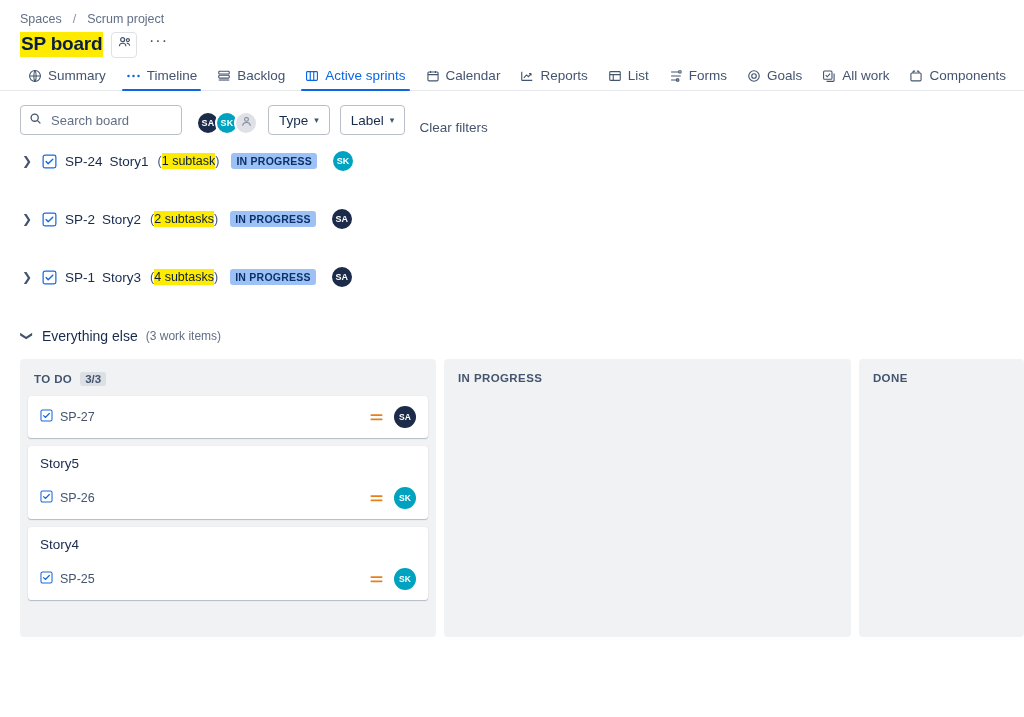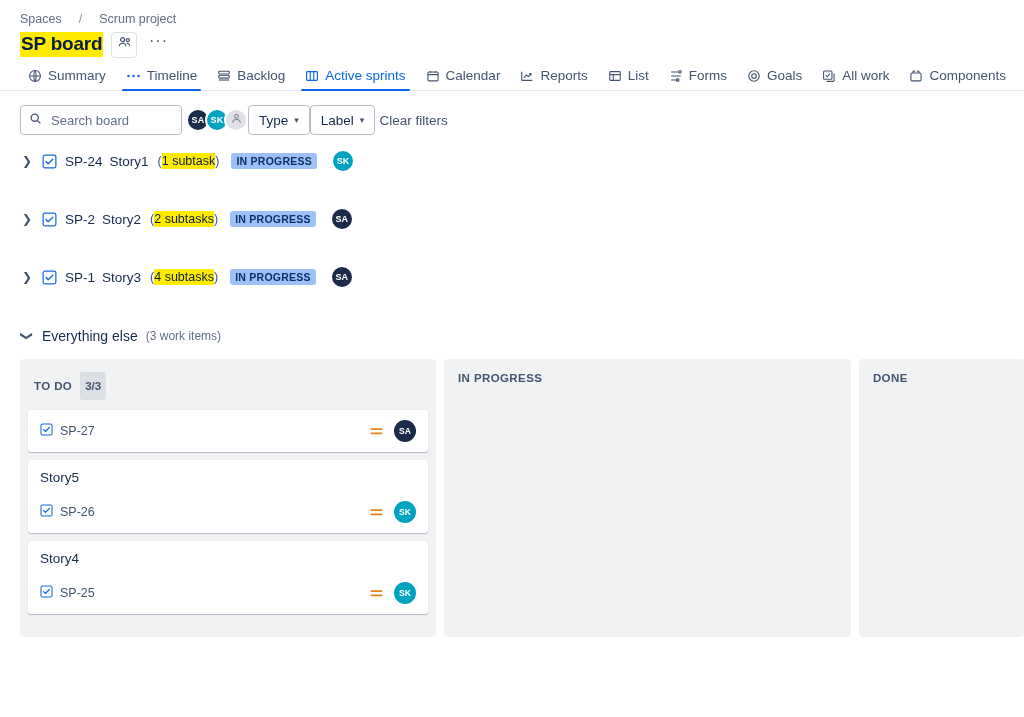--- a/index.html
+++ b/index.html
@@ -7,21 +7,21 @@
     margin: 0; padding: 0;
     width: 1024px; height: 717px;
     background: #ffffff;
     font-family: "Liberation Sans", sans-serif;
     color: #172b4d;
     overflow: hidden;
   }
 
   
   .breadcrumb {
-    display: flex; align-items: center; gap: 17px;
+    display: flex; align-items: center; gap: 11px;
     padding: 12px 0 0 20px;
     font-size: 12.5px; color: #626f86;
   }
   .bc-sep { color: #8993a4; }
 
   
   .title-row {
     display: flex; align-items: center; gap: 8px;
     padding: 5px 0 0 20px;
     height: 32px;
@@ -61,21 +61,21 @@
   .tab.active { color: #0c66e4; font-weight: normal; }
   .tab.active .tab-ico { color: #0c66e4; }
   .tab.hovered .tab-ico { color: #0c66e4; }
   .tab.underlined::after {
     content: ""; position: absolute; left: 6px; right: 6px; bottom: -1px;
     height: 2.5px; background: #0c66e4; border-radius: 2px;
   }
 
   
   .filterbar {
-    display: flex; align-items: center; 
+    display: flex; align-items: flex-end; gap: 10px;
     padding: 14px 0 0 20px;
   }
   .search-box {
     width: 162px; height: 30px;
     border: 1px solid #b9bfc7; border-radius: 4px;
     display: flex; align-items: center; gap: 7px;
     padding: 0 8px; background: #fff;
   }
   .search-box input {
     border: none; outline: none; background: transparent;
@@ -168,21 +168,21 @@
   .col-done { width: 180px; }
   .col-header {
     display: flex; align-items: center; gap: 8px;
     padding: 5px 6px 10px 6px;
   }
   .col-title {
     font-size: 11.5px; font-weight: bold; letter-spacing: 0.4px; color: #44546f;
   }
   .col-count {
     background: #dcdfe4; color: #44546f; border-radius: 3px;
-    font-size: 11.5px; font-weight: bold; padding: 8px 5px;
+    font-size: 11.5px; font-weight: bold; padding: 1px 5px;
   }
   .card {
     background: #fff; border-radius: 3px;
     box-shadow: 0 1px 1px rgba(9,30,66,0.25), 0 0 1px rgba(9,30,66,0.13);
     padding: 10px 12px 10px 12px;
     margin-bottom: 8px;
     cursor: pointer;
   }
   .card:last-child { margin-bottom: 0; }
   .card-title { font-size: 13.5px; color: #172b4d; margin-bottom: 16px; }

